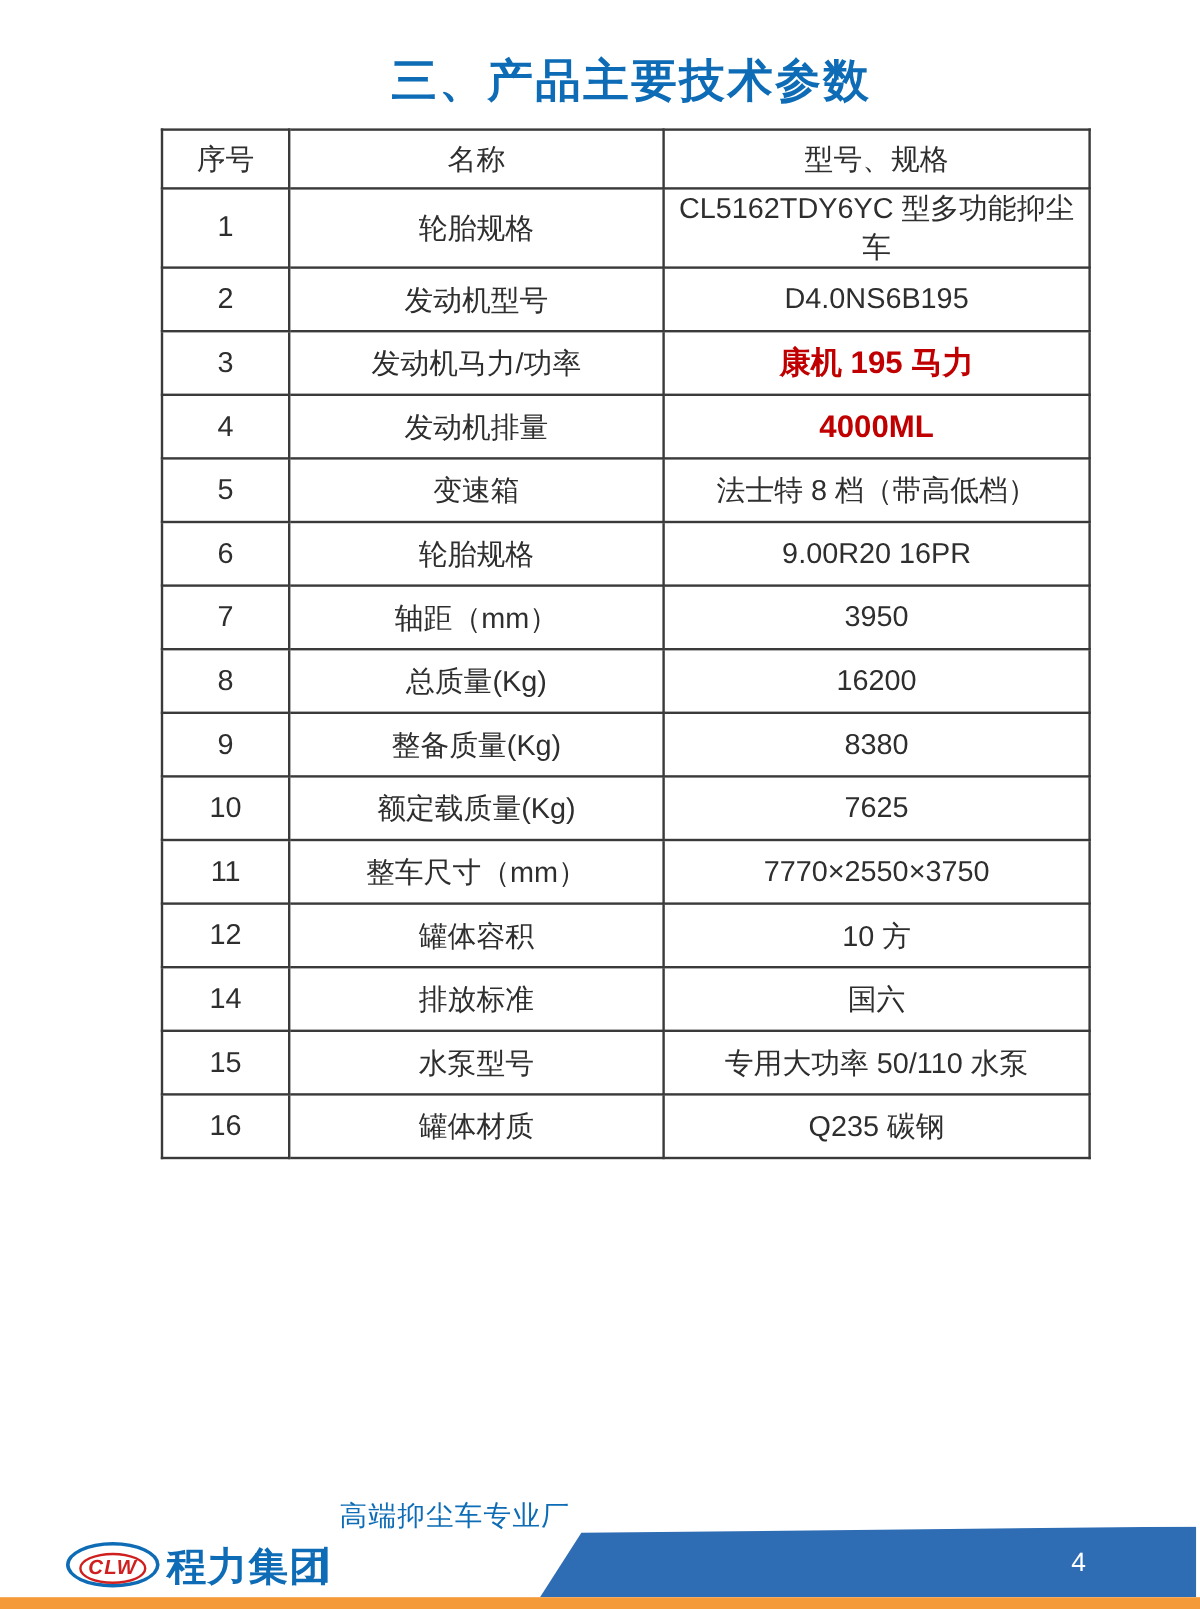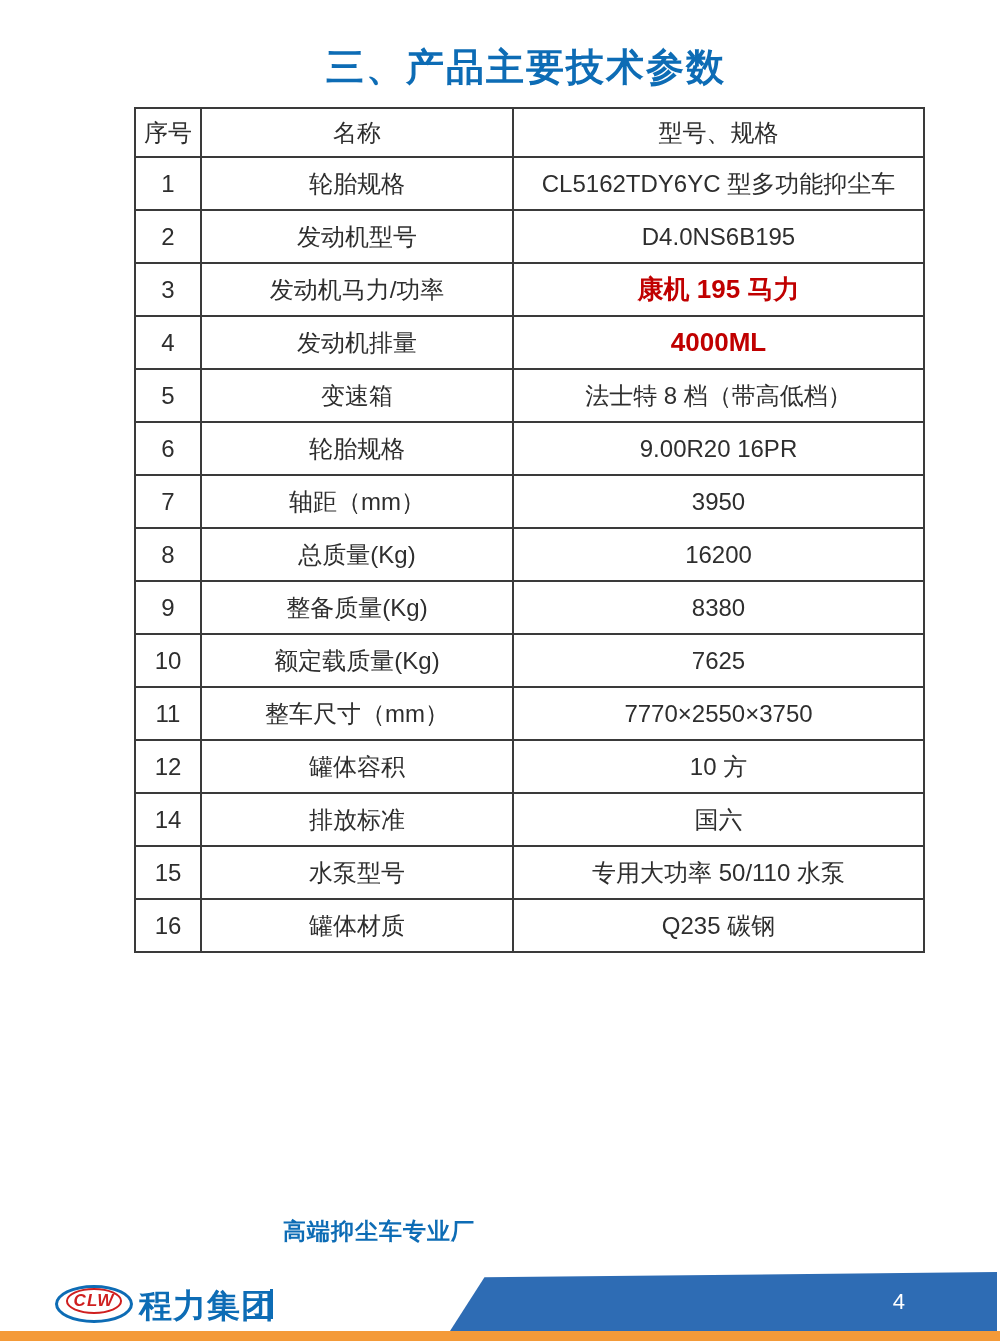--- a/index.html
+++ b/index.html
@@ -41,37 +41,37 @@
     border:2px solid var(--border-dark);
     text-align:center;
     vertical-align:middle;
     color:var(--text-dark);
     font-size:24px;
     font-weight:400;
     padding:0 6px;
   }
   .spec-table thead tr{height:49px;}
   .spec-table tbody tr{height:53px;}
-  .col-no{width:66px;margin-top:11px;}
+  .col-no{width:106px;margin-top:11px;}
   .col-name{width:312px;}
-  .col-spec{width:411px;margin-left:37px;}
+  .col-spec{width:355px;margin-left:37px;}
   .cell-value.highlight{
     color:var(--text-red);
     font-weight:700;
     font-size:26px;
     margin-left:28px;
   }
   
   .logo-oval{
     position:absolute;
     left:55px;top:1285px;
     width:78px;height:38px;
     border:3px solid var(--logo-blue);
     border-radius:50%;
-    display:flex;align-items:flex-start;justify-content:center;
+    display:flex;align-items:flex-end;justify-content:center;
     background:#ffffff;
   }
   .logo-ring{
     border:2px solid var(--logo-red);
     border-radius:50%;
     padding:0 6px;
     display:flex;align-items:center;justify-content:center;
   }
   .logo-text{
     color:var(--logo-red);
@@ -90,23 +90,23 @@
     letter-spacing:1px;
   }
   .brand-divider{
     position:absolute;
     left:270px;top:1289px;
     width:3px;height:30px;
     background:var(--logo-blue);
   }
   .brand-tagline{
     position:absolute;
-    left:283px;top:1216px;
+    left:283px;top:1248px;
     font-size:23px;
-    font-weight:700;
+    font-weight:400;
     color:var(--logo-blue);
     letter-spacing:1px;
   }
   .page-band{
     position:absolute;
     left:450px;top:1272px;
     width:547px;height:59px;
     background:var(--band-blue);
     clip-path:polygon(6.3% 9%,100% 0,100% 100%,0 100%);
     display:flex;align-items:center;justify-content:flex-end;

